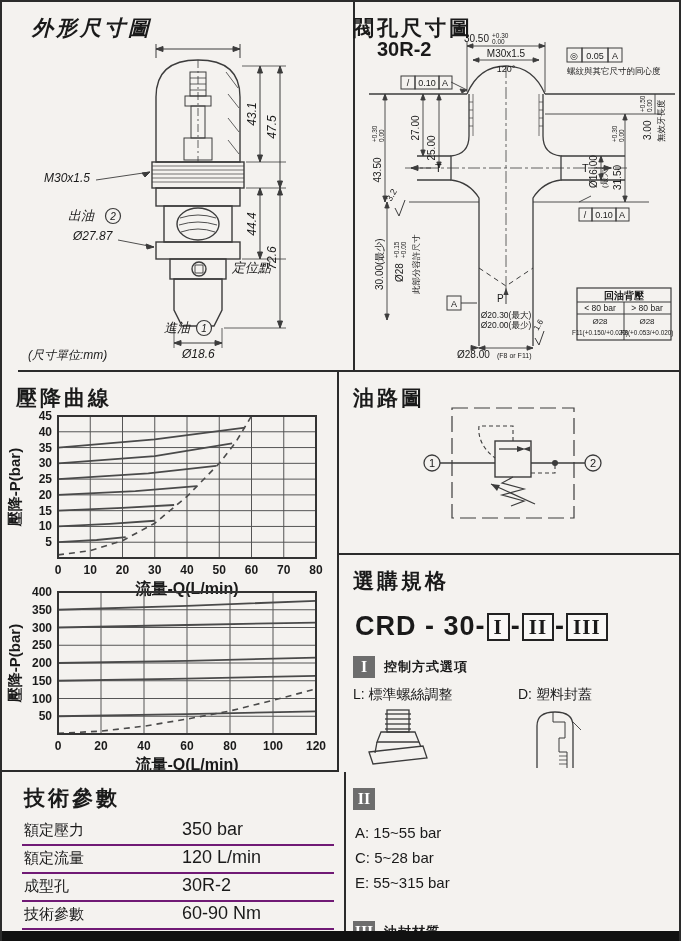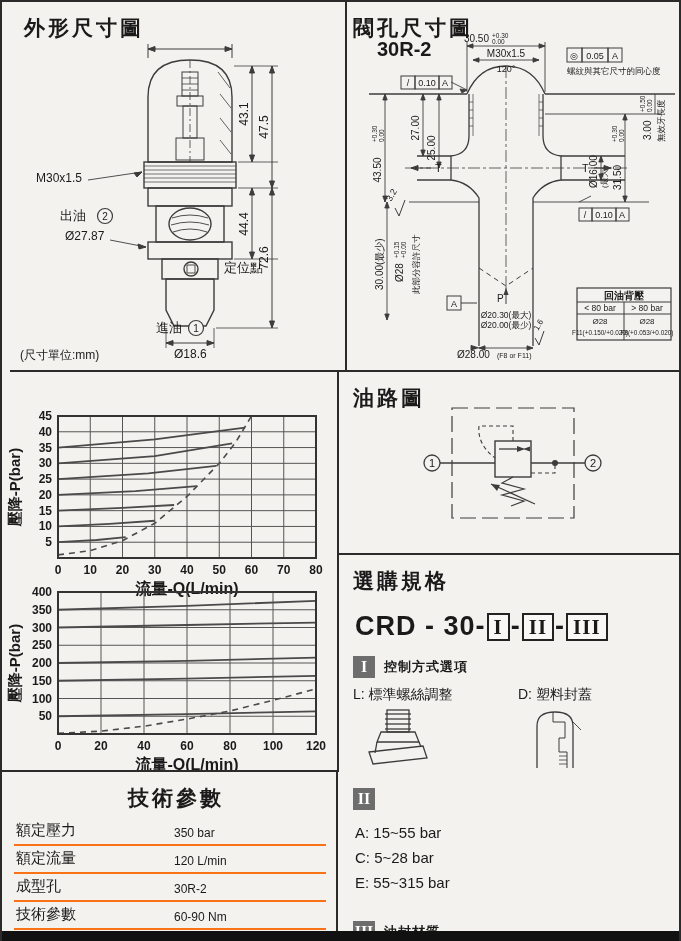--- a/index.html
+++ b/index.html
@@ -4,34 +4,34 @@
 <style>
   html,body{margin:0;padding:0;background:#e8e6e3;}
   *{box-sizing:border-box;}
   .page{
     position:relative;width:681px;height:941px;margin:0 auto;
     background:#f4f2ef;font-family:"Liberation Sans","DejaVu Sans",sans-serif;
     color:#1a1a1a;border-left:2px solid #2b2b2b;border-right:2px solid #2b2b2b;border-top:2px solid #2b2b2b;
     overflow:hidden;
   }
   .panel{position:absolute;overflow:hidden;}
-  .p-outline{left:8px;top:0;width:337px;height:370px;border-right:2px solid #2b2b2b;border-bottom:2px solid #2b2b2b;}
+  .p-outline{left:16px;top:0;width:337px;height:370px;border-right:2px solid #2b2b2b;border-bottom:2px solid #2b2b2b;font-style:italic;}
   .p-cavity{left:337px;top:0;width:344px;height:370px;border-bottom:2px solid #2b2b2b;}
   .p-curves{left:0;top:370px;width:337px;height:400px;border-right:2px solid #2b2b2b;border-bottom:2px solid #2b2b2b;}
   .p-circuit{left:337px;top:370px;width:344px;height:183px;border-bottom:2px solid #2b2b2b;}
   .p-ordering{left:337px;top:553px;width:344px;height:376px;}
-  .p-specs{left:0;top:770px;width:336px;height:159px;border-right:2px solid #2b2b2b;text-align:center;}
+  .p-specs{left:8px;top:770px;width:336px;height:159px;border-right:2px solid #2b2b2b;}
   .bottombar{position:absolute;left:0;top:929px;width:681px;height:12px;background:#111;}
   .ptitle{font-size:21px;font-weight:bold;letter-spacing:3px;margin:12px 0 0 14px;}
   svg text{fill:#1a1a1a;}
   
   .spec-rows{margin:6px 10px 0 12px;}
-  .spec-row{position:relative;height:28px;border-bottom:2px solid #f97316;}
+  .spec-row{position:relative;height:28px;border-bottom:2px solid #701a75;}
   .spec-label{position:absolute;left:2px;bottom:4px;font-size:15px;}
-  .spec-value{position:absolute;left:160px;bottom:4px;font-size:12px;}
+  .spec-value{position:absolute;left:160px;bottom:4px;font-size:18px;}
   
   .codeline{margin:16px 0 0 16px;font-size:27px;font-weight:bold;letter-spacing:1px;display:flex;align-items:center;}
   .codebox{display:inline-block;border:2px solid #222;font-family:"Liberation Serif","DejaVu Serif",serif;
     font-size:21px;font-weight:bold;padding:0 5px;margin:0 1px;line-height:24px;background:#f9f8f6;}
   .sechead{display:flex;align-items:center;margin:14px 0 0 14px;}
   .secnum{width:22px;height:22px;background:#6d6d6d;color:#fff;font-family:"Liberation Serif","DejaVu Serif",serif;
     font-weight:bold;font-size:16px;display:flex;align-items:center;justify-content:center;margin-right:9px;}
   .sectitle{font-size:13px;font-weight:bold;letter-spacing:1px;}
   .optrow{display:flex;margin:8px 0 0 14px;font-size:14px;}
   .optcol{width:165px;}
@@ -332,20 +332,21 @@
         <text x="308" y="281" text-anchor="middle" font-size="8.5">&gt; 80 bar</text>
         <text x="261" y="294" text-anchor="middle" font-size="8">Ø28</text>
         <text x="261" y="305" text-anchor="middle" font-size="6.4">F11(+0.150/+0.020)</text>
         <text x="308" y="294" text-anchor="middle" font-size="8">Ø28</text>
         <text x="308" y="305" text-anchor="middle" font-size="6.4">F8(+0.053/+0.020)</text>
       </g>
     </svg>
   </div>
 
   <div class="panel p-curves">
+    <div class="ptitle">壓降曲線</div>
     <svg id="chart1" width="330" height="190" viewBox="0 0 330 190" style="position:absolute;left:4px;top:36px;">
         <g>
           <line x1="84.25" y1="8" x2="84.25" y2="150" stroke="#555" stroke-width="1"></line>
           <line x1="116.5" y1="8" x2="116.5" y2="150" stroke="#555" stroke-width="1"></line>
           <line x1="148.75" y1="8" x2="148.75" y2="150" stroke="#555" stroke-width="1"></line>
           <line x1="181" y1="8" x2="181" y2="150" stroke="#555" stroke-width="1"></line>
           <line x1="213.25" y1="8" x2="213.25" y2="150" stroke="#555" stroke-width="1"></line>
           <line x1="245.5" y1="8" x2="245.5" y2="150" stroke="#555" stroke-width="1"></line>
           <line x1="277.75" y1="8" x2="277.75" y2="150" stroke="#555" stroke-width="1"></line>
           <line x1="52" y1="134.22222222222223" x2="310" y2="134.22222222222223" stroke="#555" stroke-width="1"></line>

